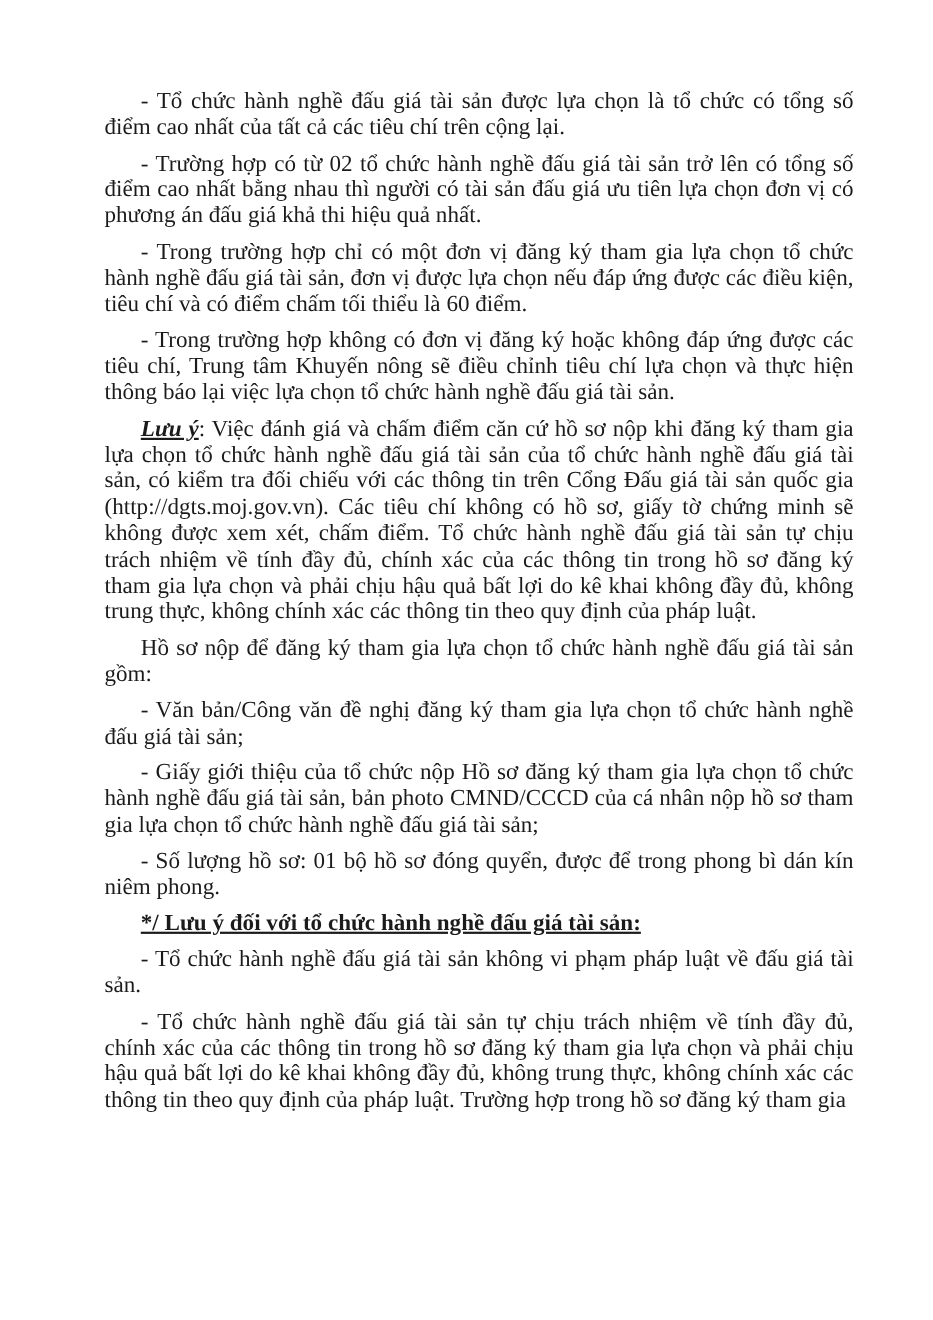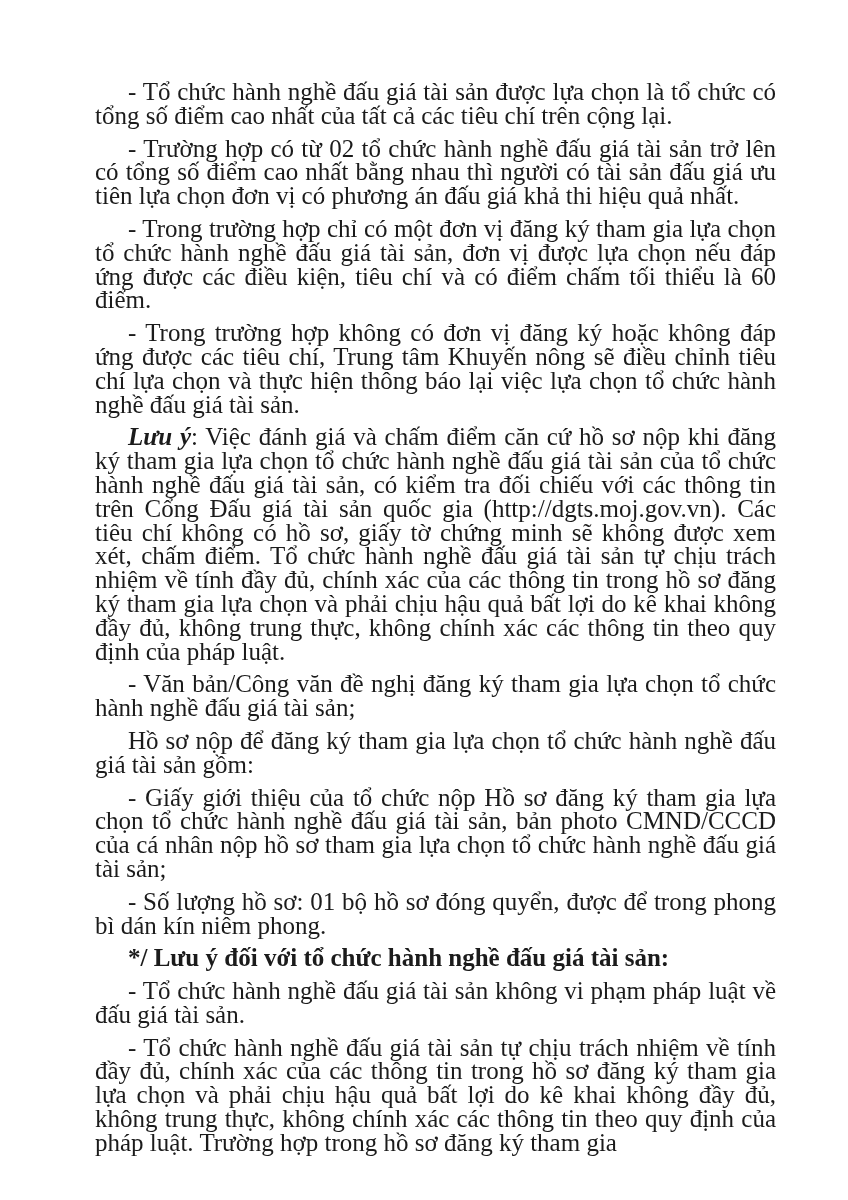--- a/index.html
+++ b/index.html
@@ -14,43 +14,45 @@
     background: #ffffff;
     overflow: hidden;
   }
   .content {
     position: absolute;
     left: 95px;
     top: 80px;
     width: 681px;
     color: #1b1b1b;
     font-family: "Liberation Serif", "DejaVu Serif", serif;
-    font-size: 25px;
+    font-size: 21px;
     line-height: 23.8px;
     text-align: justify;
   }
   .content p {
     margin: 0;
     padding: 0;
     margin-top: 9px;
     text-indent: 33px;
   }
   .content p:first-child {
     margin-top: 0;
   }
   p.section-heading {
     font-weight: bold;
     text-indent: 56px;
   }
   p.note-heading {
     font-weight: bold;
+    text-decoration: underline;
   }
   .lead-in {
     font-weight: bold;
     font-style: italic;
+    text-decoration: underline;
   }
 </style>
 </head>
 <body>
 
 <div class="page">
   <div class="content">
 
     <p>- Tổ chức hành nghề đấu giá tài sản được lựa chọn là tổ chức có tổng số điểm cao nhất của tất cả các tiêu chí trên cộng lại.</p>
 
@@ -58,23 +60,23 @@
 
     <p>- Trong trường hợp chỉ có một đơn vị đăng ký tham gia lựa chọn tổ chức hành nghề đấu giá tài sản, đơn vị được lựa chọn nếu đáp ứng được các điều kiện, tiêu chí và có điểm chấm tối thiểu là 60 điểm.</p>
 
     <p>- Trong trường hợp không có đơn vị đăng ký hoặc không đáp ứng được các tiêu chí, Trung tâm Khuyến nông sẽ điều chỉnh tiêu chí lựa chọn và thực hiện thông báo lại việc lựa chọn tổ chức hành nghề đấu giá tài sản.</p>
 
     <p>
       <span class="lead-in">Lưu ý</span><span>: Việc đánh giá và chấm điểm căn cứ hồ sơ nộp khi đăng ký tham gia lựa chọn tổ chức hành nghề đấu giá tài sản của tổ chức hành nghề đấu giá tài sản, có kiểm tra đối chiếu với các thông tin trên Cổng Đấu giá tài sản quốc gia (http://dgts.moj.gov.vn). Các tiêu chí không có hồ sơ, giấy tờ chứng minh sẽ không được xem xét, chấm điểm. Tổ chức hành nghề đấu giá tài sản tự chịu trách nhiệm về tính đầy đủ, chính xác của các thông tin trong hồ sơ đăng ký tham gia lựa chọn và phải chịu hậu quả bất lợi do kê khai không đầy đủ, không trung thực, không chính xác các thông tin theo quy định của pháp luật.</span>
     </p>
 
 
+    <p>Hồ sơ nộp để đăng ký tham gia lựa chọn tổ chức hành nghề đấu giá tài sản gồm:</p>
+
     <p>- Văn bản/Công văn đề nghị đăng ký tham gia lựa chọn tổ chức hành nghề đấu giá tài sản;</p>
-
-    <p>Hồ sơ nộp để đăng ký tham gia lựa chọn tổ chức hành nghề đấu giá tài sản gồm:</p>
 
     <p>- Giấy giới thiệu của tổ chức nộp Hồ sơ đăng ký tham gia lựa chọn tổ chức hành nghề đấu giá tài sản, bản photo CMND/CCCD của cá nhân nộp hồ sơ tham gia lựa chọn tổ chức hành nghề đấu giá tài sản;</p>
 
 
     <p>- Số lượng hồ sơ: 01 bộ hồ sơ đóng quyển, được để trong phong bì dán kín niêm phong.</p>
 
     <p class="note-heading">*/ Lưu ý đối với tổ chức hành nghề đấu giá tài sản:</p>
 
     <p>- Tổ chức hành nghề đấu giá tài sản không vi phạm pháp luật về đấu giá tài sản.</p>
 

